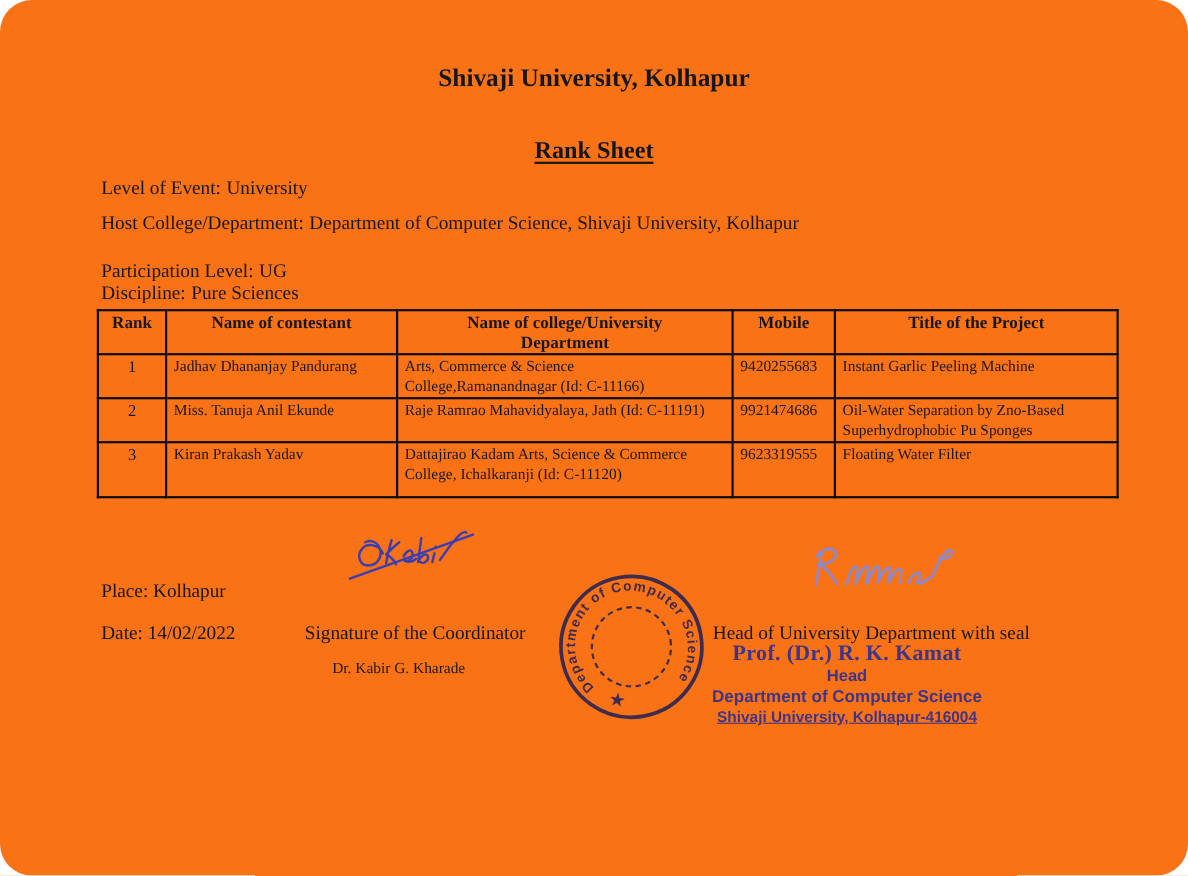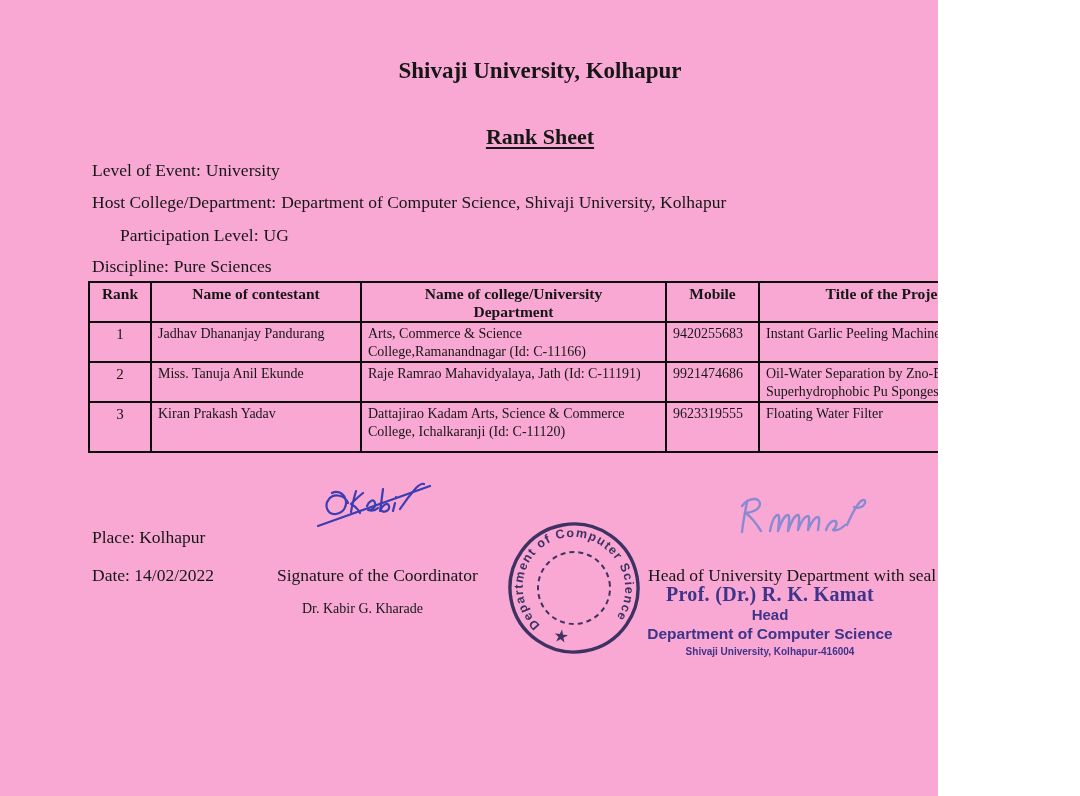--- a/index.html
+++ b/index.html
@@ -4,53 +4,53 @@
 <style>
   :root{
     --coordinator-ink:#3d3db2;
     --head-ink:#8a8ad2;
     --seal-ink:#262254;
     --stamp-ink:#3e3488;
     --doc-text:#161616;
   }
   html,body{margin:0;padding:0;background:#fff;}
   .page{
-    position:relative;width:938px;height:796px;background:#f9a8d4;
-    font-family:"Liberation Serif", serif;color:var(--doc-text);overflow:hidden;
+    position:relative;width:1080px;height:796px;background:#f97316;
+    font-family:"Liberation Serif", serif;color:var(--doc-text);overflow:hidden;border-radius:29px;
   }
   .abs{position:absolute;}
   
   .title1{top:58px;left:0;width:1080px;text-align:center;font-size:23px;font-weight:bold;}
   .title2{top:92px;left:0;width:1080px;text-align:center;font-size:22px;font-weight:bold;}
   .title3{top:124px;left:0;width:1080px;text-align:center;font-size:22px;font-weight:bold;}
   .title3 span{text-decoration:underline;text-decoration-thickness:2px;text-underline-offset:3px;}
   
   .meta-line{left:92px;font-size:17.5px;white-space:nowrap;}
   .meta-line .meta-label{margin-right:5px;}
-  .m0{top:160px;} .m1{top:192px;} .m2{top:225px;margin-left:28px;} .m3{top:256px;}
+  .m0{top:160px;} .m1{top:192px;} .m2{top:236px;} .m3{top:256px;}
   .u{text-underline-offset:2px;}
   
   .ranktable{position:absolute;top:281px;left:88px;width:927px;border-collapse:collapse;table-layout:fixed;padding-left:40px;}
   .ranktable th,.ranktable td{border:2px solid #0c0c0c;vertical-align:top;overflow:hidden;}
   .ranktable th{font-size:15.5px;font-weight:bold;text-align:center;padding:2px 4px 0 4px;height:36px;}
   .ranktable td{font-size:14px;padding:2px 6px 0 6px;line-height:1.28;}
   .ranktable td.c{text-align:center;font-size:15px;padding-left:0;padding-right:0;}
   .row1{height:33px;} .row2{height:33px;} .row3{height:50px;}
   .hdr-college{display:inline-block;max-width:235px;}
   
   .place{top:527px;left:92px;font-size:17.5px;}
   .date{top:565px;left:92px;font-size:17.5px;}
   .coord-caption{top:565px;left:277px;font-size:17.5px;}
   .coord-name{top:601px;left:302px;font-size:14px;}
   .head-caption{top:565px;left:648px;font-size:17.5px;}
   .stamp-block{top:583px;left:630px;width:280px;text-align:center;color:var(--stamp-ink);}
   .stamp-name{font-size:20px;font-weight:bold;line-height:22px;letter-spacing:.3px;font-family:"Liberation Serif",serif;}
   .stamp-head{font-size:15px;font-weight:bold;line-height:19px;font-family:"Liberation Sans",sans-serif;}
   .stamp-dept{font-size:15.5px;font-weight:bold;line-height:19px;font-family:"Liberation Sans",sans-serif;}
-  .stamp-univ{font-size:10px;font-weight:bold;line-height:17px;font-family:"Liberation Sans",sans-serif;}
+  .stamp-univ{font-size:14px;font-weight:bold;line-height:17px;font-family:"Liberation Sans",sans-serif;text-decoration:underline;}
   
   .sig-coordinator{top:470px;left:310px;color:var(--coordinator-ink);}
   .sig-head{top:490px;left:733px;color:var(--head-ink);}
   .seal{top:504px;left:498px;color:var(--seal-ink);opacity:.88;}
   .seal text, .seal textPath{font-family:"Liberation Sans",sans-serif;font-weight:bold;}
 </style>
 </head>
 <body>
 
 <div class="page">

